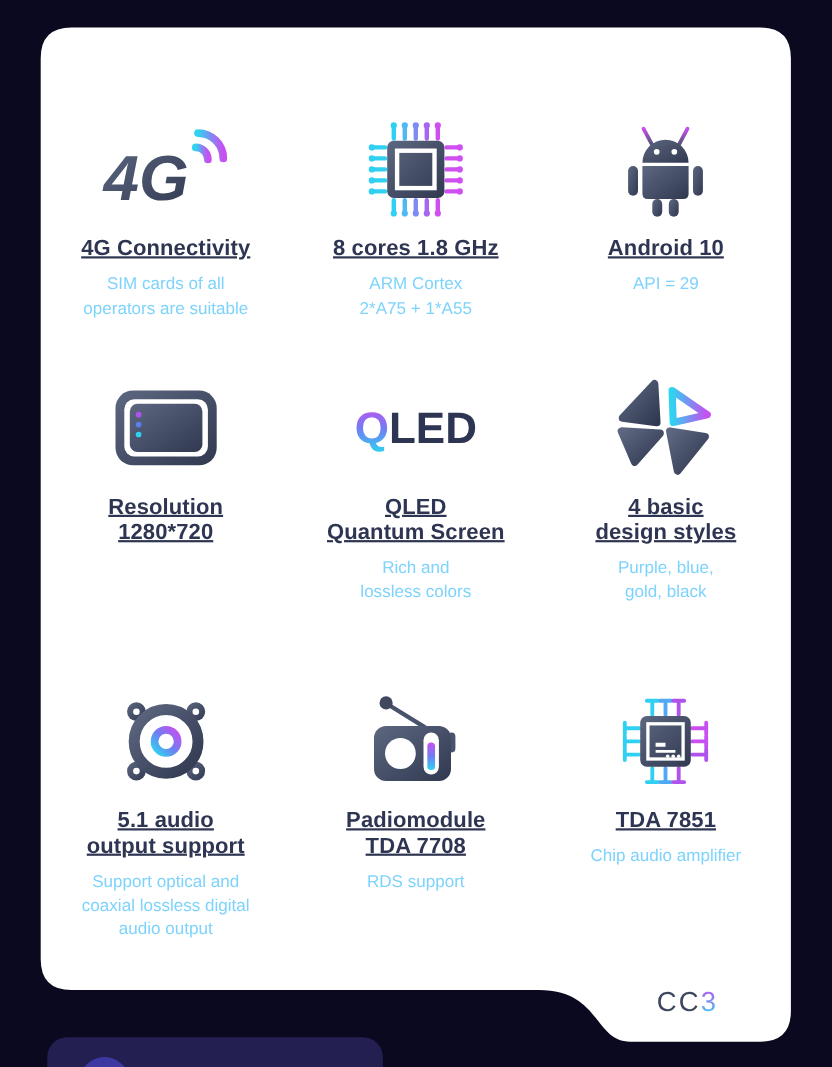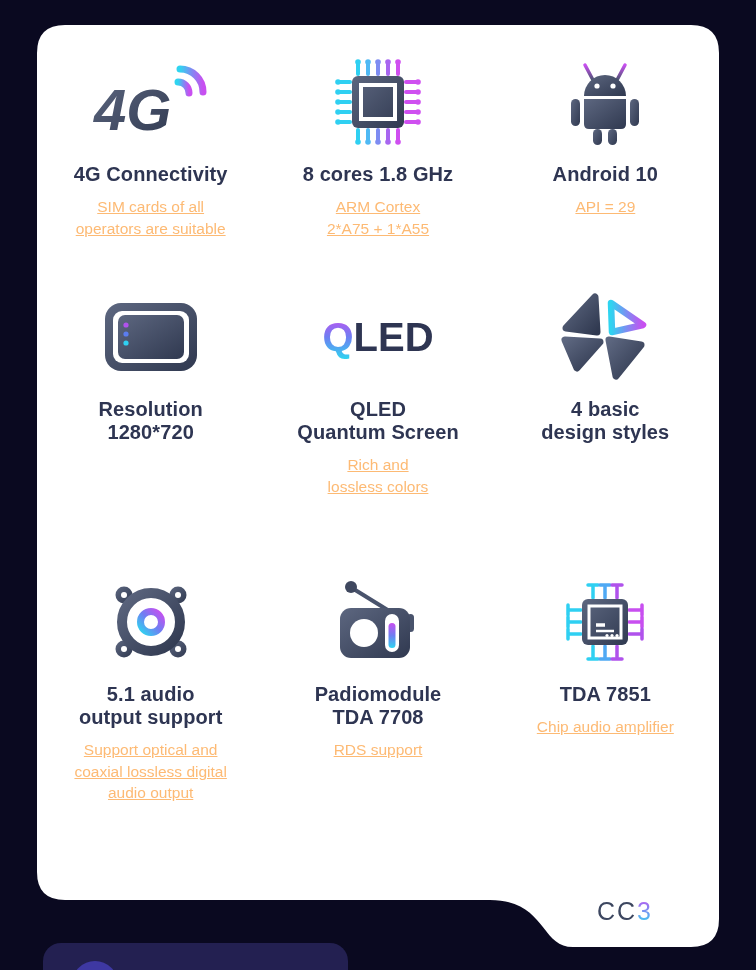--- a/index.html
+++ b/index.html
@@ -6,32 +6,31 @@
   body{
     width:756px;height:970px;position:relative;overflow:hidden;
     background:#0a0920;
     font-family:"Liberation Sans", sans-serif;
   }
   .card-shape{position:absolute;left:0;top:0;width:756px;height:970px;}
   .card-content{
     position:absolute;left:37px;top:25px;width:682px;
     display:grid;grid-template-columns:repeat(3,1fr);
     grid-template-rows:235px 285px auto;
-    padding-top:22px;box-sizing:border-box;
+    padding-top:74px;box-sizing:border-box;
   }
   .cell{display:flex;flex-direction:column;align-items:center;text-align:center;}
   .icon-box{height:110px;display:flex;align-items:center;justify-content:center;}
   .title{
     margin-top:6px;font-size:20px;font-weight:700;color:#2e3552;
-    line-height:1.16;white-space:pre-line;letter-spacing:0.1px;
+    line-height:1.16;white-space:pre-line;letter-spacing:0.1px;text-decoration:underline;
   }
   .sub{
-    margin-top:10px;font-size:15.5px;color:#fdba74;line-height:1.38;
+    margin-top:10px;font-size:15.5px;color:#7dd3fc;line-height:1.38;
     white-space:pre-line;
-    text-decoration:underline;
   }
   .brand{
     position:absolute;left:572px;top:897px;width:106px;text-align:center;
     font-size:25px;font-weight:400;letter-spacing:2px;
   }
   .brand .cc{color:#3d4760;}
   .brand .three{
     background:linear-gradient(180deg,#c84ff0 0%,#7e8cf2 45%,#2fd4f0 100%);
     -webkit-background-clip:text;background-clip:text;color:transparent;
   }
@@ -201,20 +200,22 @@
         <g stroke-linejoin="round">
           <path d="M 40 10 L 42 45 L 11 41 Z" fill="url(#slate)" stroke="url(#slate)" stroke-width="7"></path>
           <path d="M 56 16 L 88 38 L 57 45 Z" fill="none" stroke="url(#cyanpurple)" stroke-width="6.5"></path>
           <path d="M 10 53 L 45 55 L 22 81 Z" fill="url(#slate)" stroke="url(#slate)" stroke-width="7"></path>
           <path d="M 54 53 L 86 58 L 61 89 Z" fill="url(#slate)" stroke="url(#slate)" stroke-width="7"></path>
         </g>
       </svg>
     </div>
     <div class="title">4 basic
 design styles</div>
+    <div class="sub">Purple, blue,
+gold, black</div>
   </div>
 
   <div class="cell">
     <div class="icon-box">
       <svg width="100" height="100" viewBox="0 0 100 100">
         <circle cx="23" cy="23" r="8.5" fill="url(#slate)"></circle>
         <circle cx="77" cy="23" r="8.5" fill="url(#slate)"></circle>
         <circle cx="23" cy="77" r="8.5" fill="url(#slate)"></circle>
         <circle cx="77" cy="77" r="8.5" fill="url(#slate)"></circle>
         <circle cx="50" cy="50" r="29" fill="#ffffff" stroke="url(#slate)" stroke-width="10"></circle>

